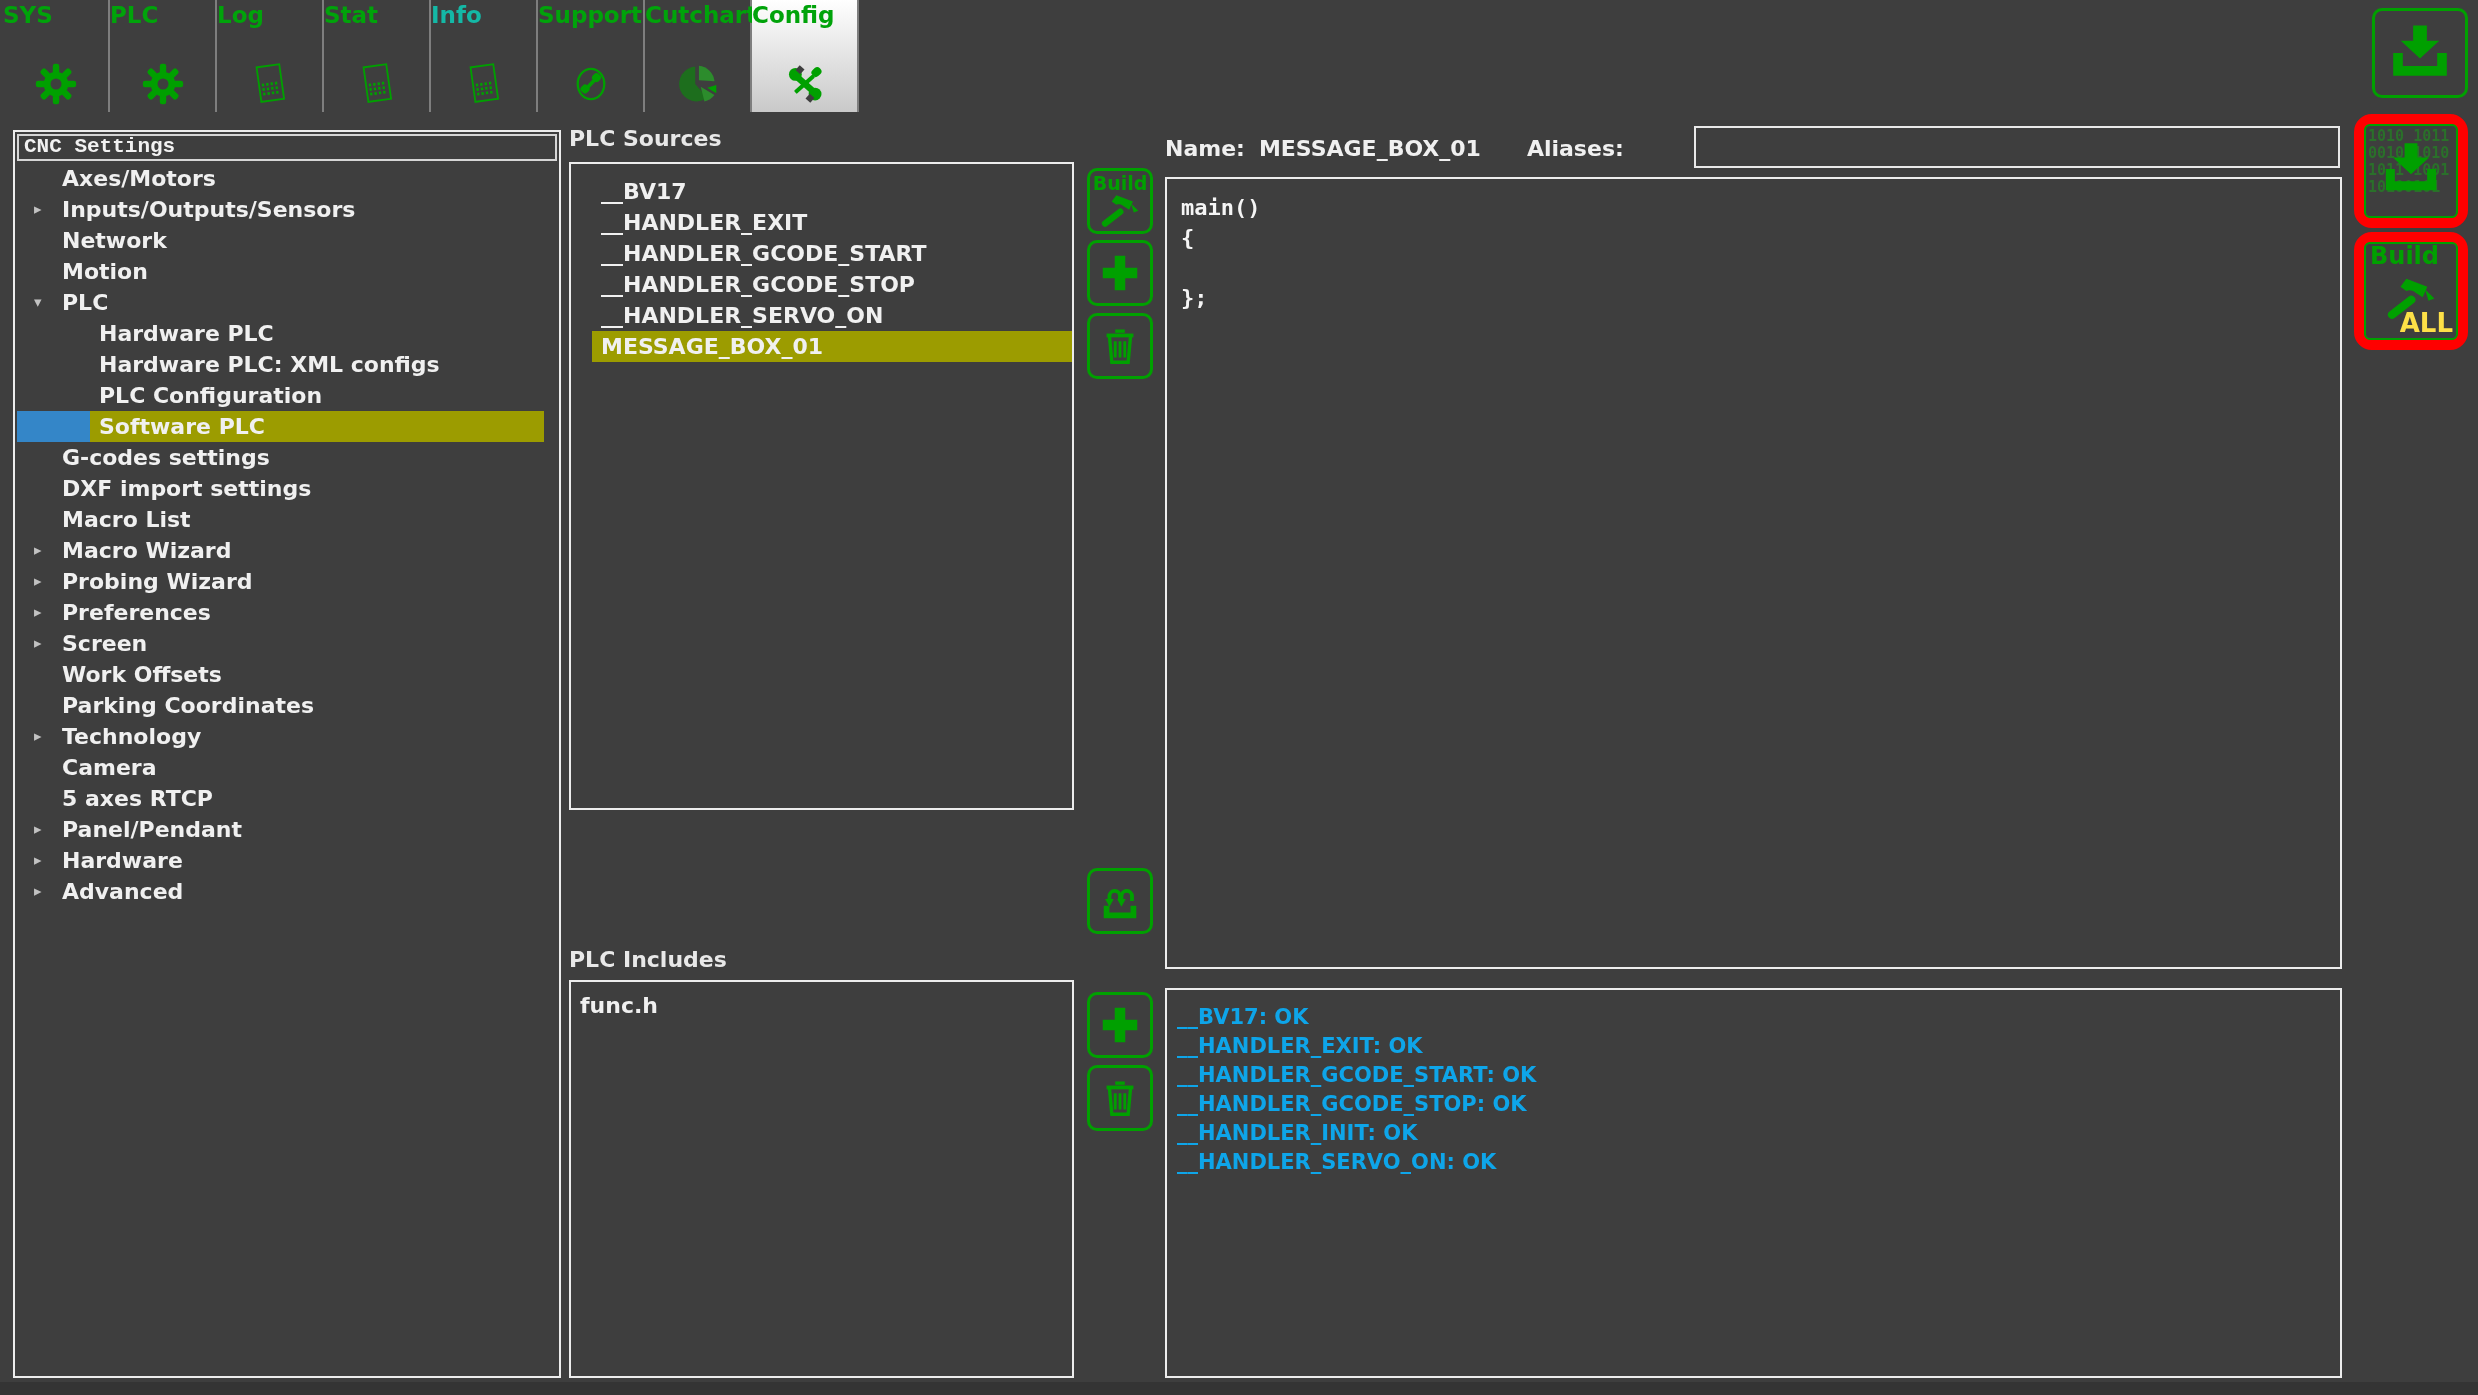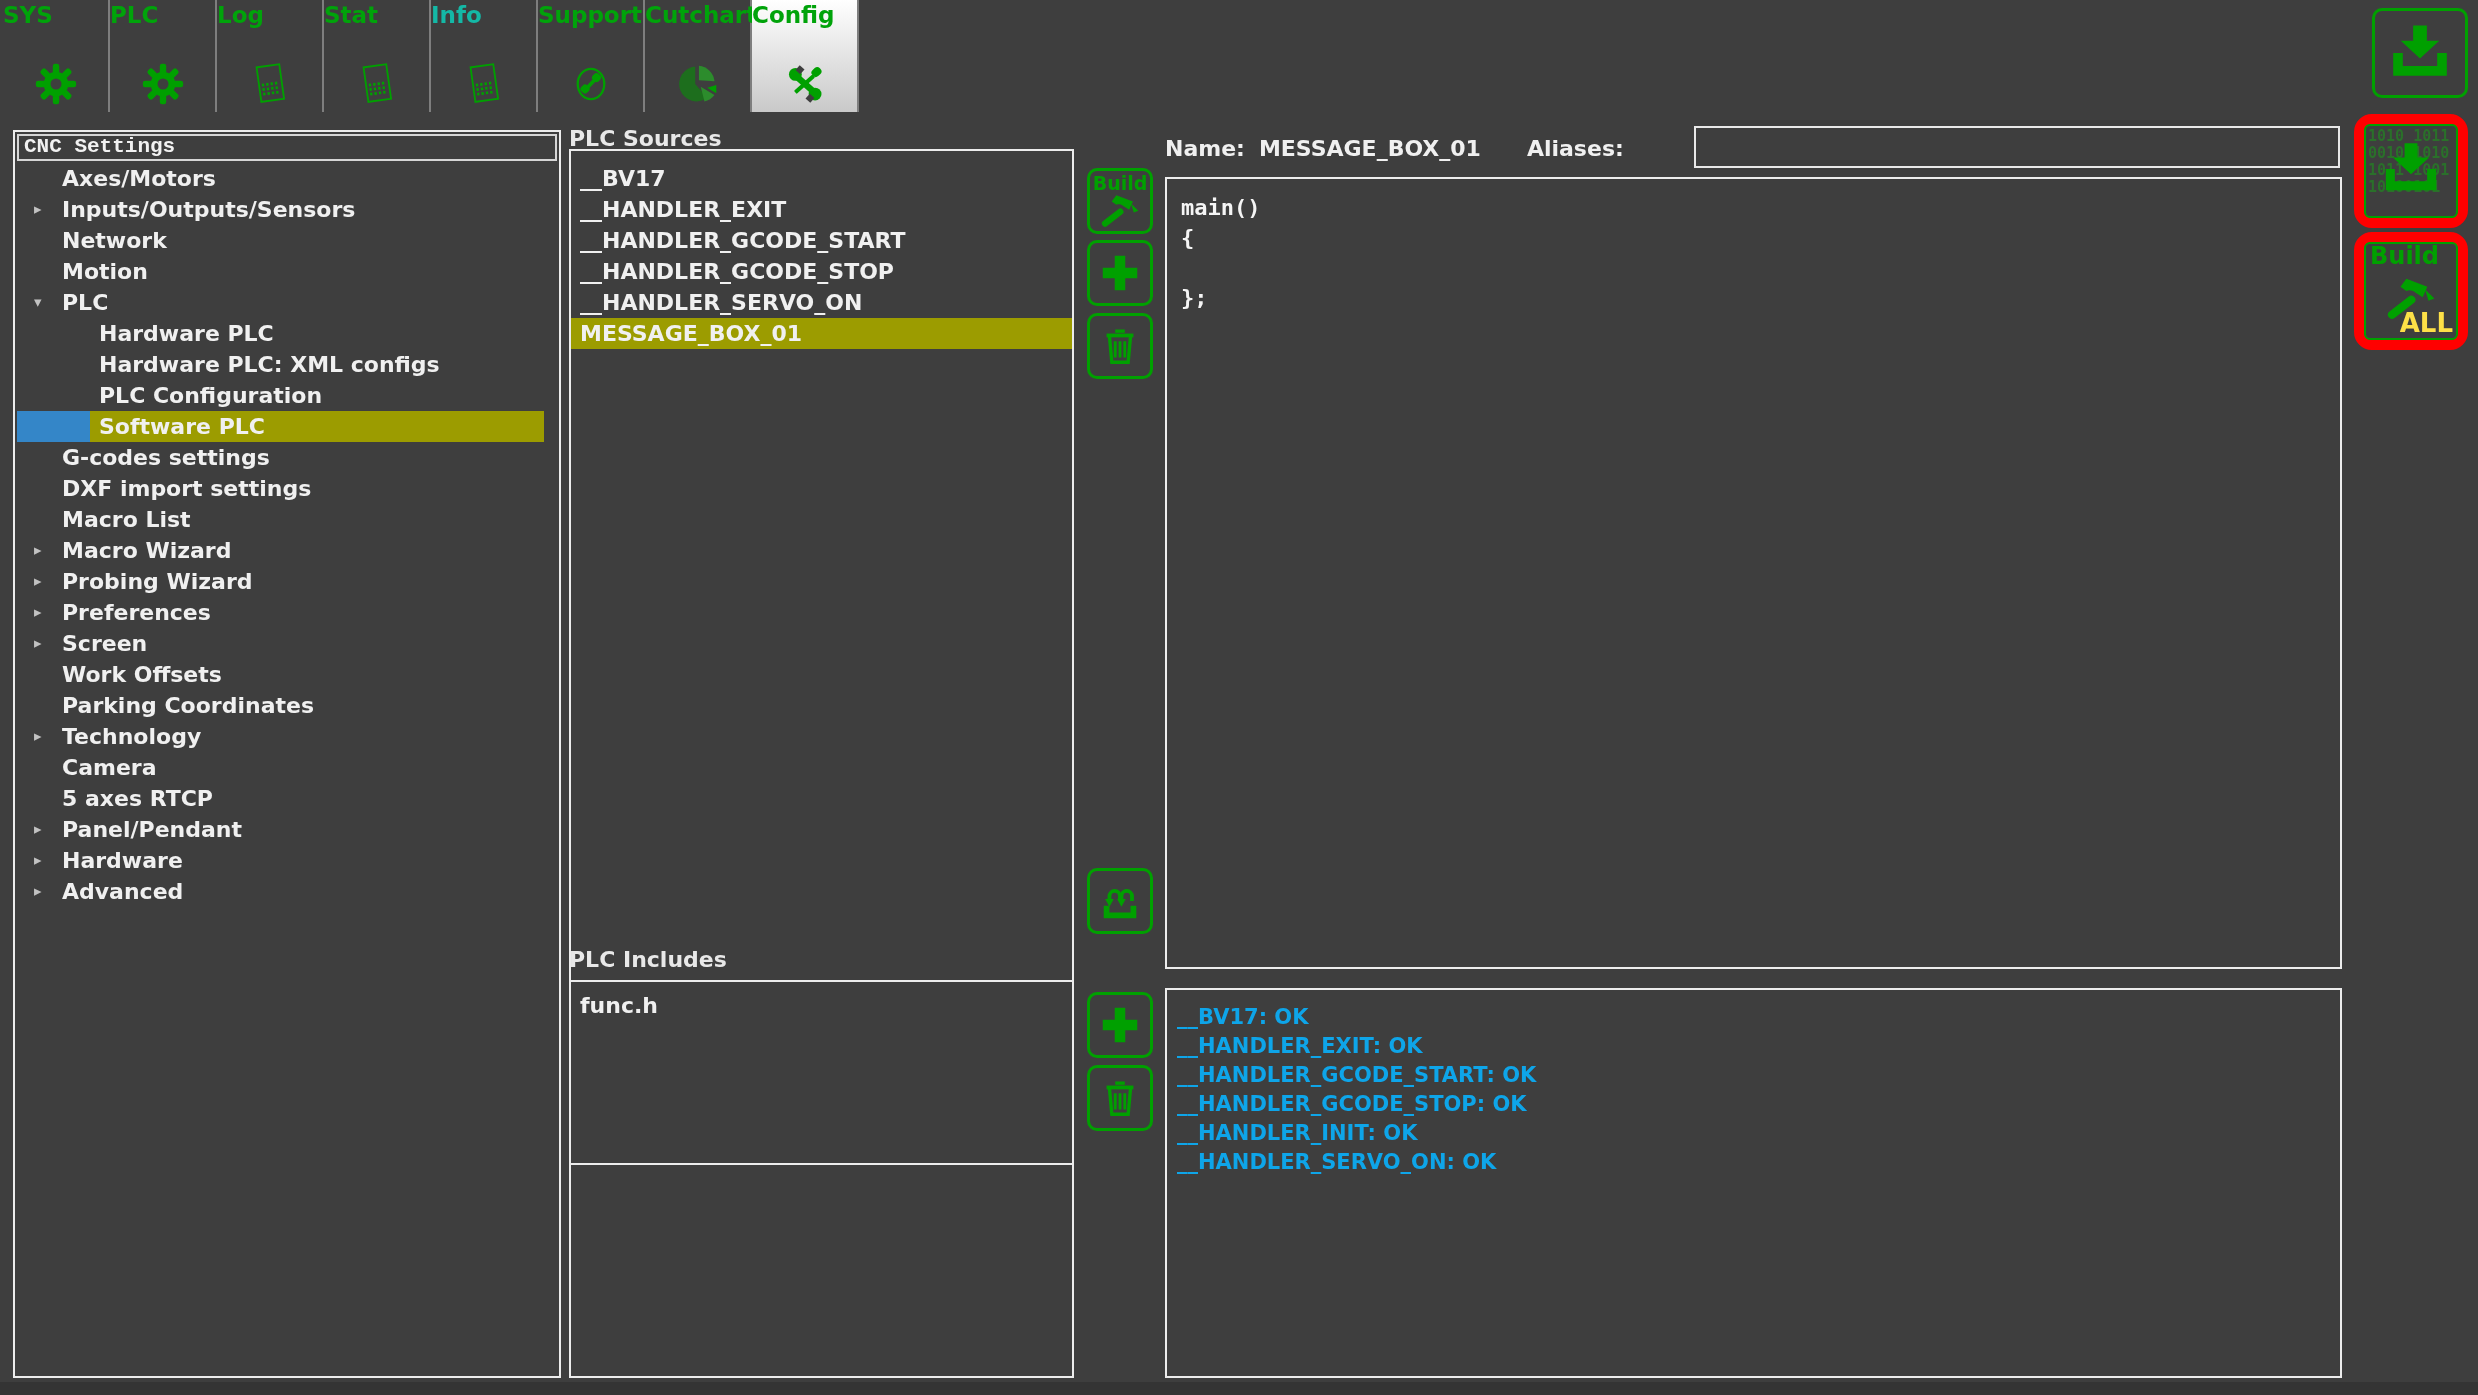--- a/index.html
+++ b/index.html
@@ -56,21 +56,21 @@
   .tree-row .lbl1 { padding-left:45px; display:block; }
   .tree-row .lbl2 { padding-left:82px; display:block; }
   .tree-row.sel { background:linear-gradient(90deg,#3486c8 0,#3486c8 73px,#9c9c00 73px,#9c9c00 100%); }
   .tree-arrow { position:absolute; left:17px; top:0; font-size:15px; color:#c2c2c2; }
 
   
   .panel-label { font-size:22px; font-weight:bold; color:#e8e8e8; white-space:nowrap; }
   #sources-label { left:569px; top:126px; }
   #includes-label { left:569px; top:947px; }
   .listbox { border:2px solid #ececec; }
-  #sources-list { left:569px; top:149px; width:505px; height:1016px; padding-top:12px; }
+  #sources-list { left:569px; top:162px; width:505px; height:648px; padding-top:12px;padding-left:21px; }
   #includes-list { left:569px; top:980px; width:505px; height:398px; padding-top:8px; }
   .list-row { height:31px; line-height:31px; padding-left:9px; font-size:22px; font-weight:bold; white-space:nowrap; }
   .list-row.sel { background:#9c9c00; }
 
   
   .toolbtn {
     width:66px; height:66px; border:3px solid #00a000; border-radius:10px;
     display:flex; align-items:center; justify-content:center; position:absolute;
   }
   .toolbtn .mini-label {

